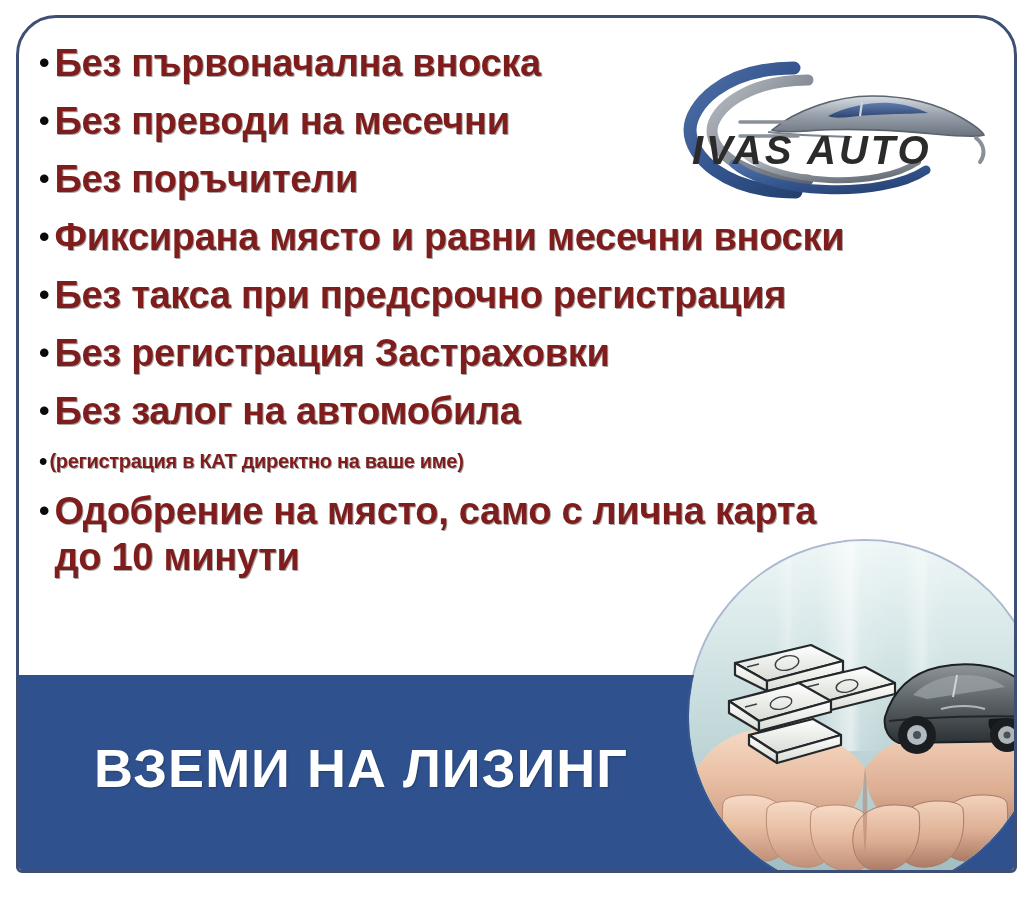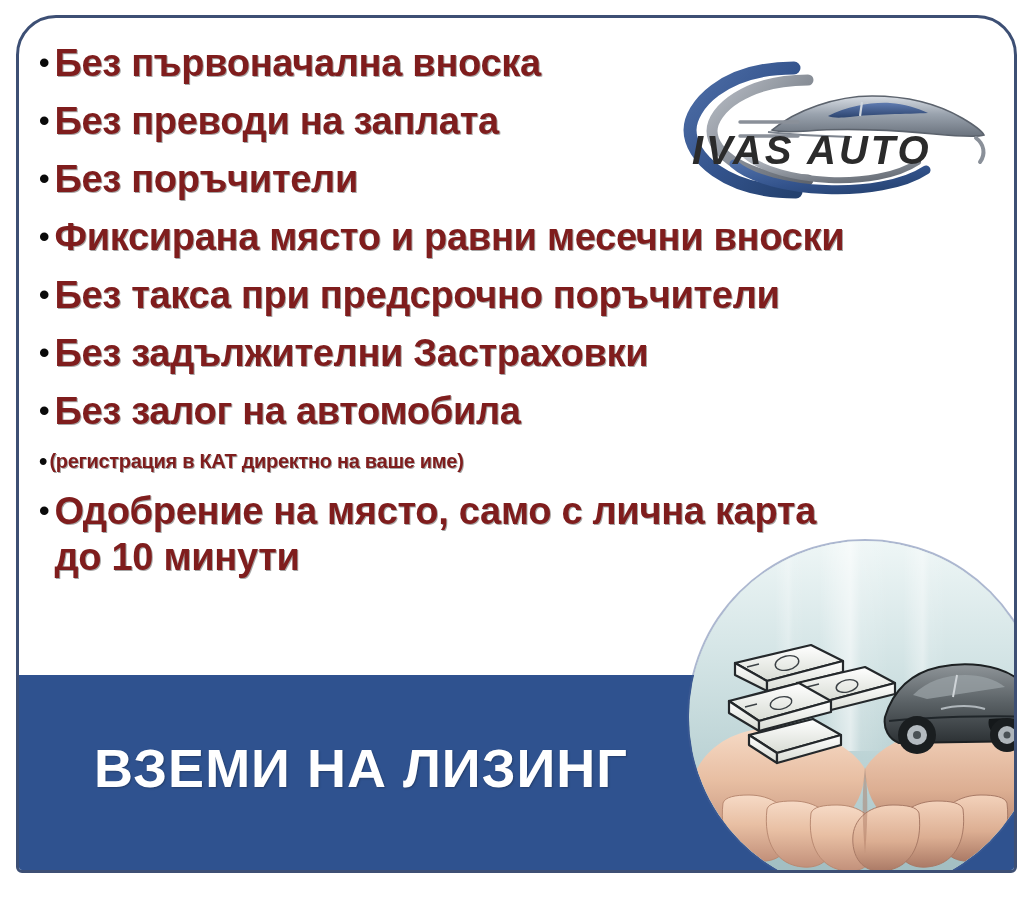--- a/index.html
+++ b/index.html
@@ -140,41 +140,41 @@
 
     <div id="bullet-list">
 
       <div class="bullet-row">
         <span class="bullet-dot nodrag">•</span>
         <span class="bullet-text">Без първоначална вноска</span>
       </div>
 
       <div class="bullet-row">
         <span class="bullet-dot nodrag">•</span>
-        <span class="bullet-text">Без преводи на заплата</span>
+        <span class="bullet-text">Без преводи на месечни</span>
       </div>
 
       <div class="bullet-row">
         <span class="bullet-dot nodrag">•</span>
         <span class="bullet-text">Без поръчители</span>
       </div>
 
       <div class="bullet-row">
         <span class="bullet-dot nodrag">•</span>
         <span class="bullet-text">Фиксирана място и равни месечни вноски</span>
       </div>
 
       <div class="bullet-row">
         <span class="bullet-dot nodrag">•</span>
-        <span class="bullet-text">Без такса при предсрочно поръчители</span>
-      </div>
-
-      <div class="bullet-row">
-        <span class="bullet-dot nodrag">•</span>
-        <span class="bullet-text">Без задължителни Застраховки</span>
+        <span class="bullet-text">Без такса при предсрочно регистрация</span>
+      </div>
+
+      <div class="bullet-row">
+        <span class="bullet-dot nodrag">•</span>
+        <span class="bullet-text">Без регистрация Застраховки</span>
       </div>
 
       <div class="bullet-row tight">
         <span class="bullet-dot nodrag">•</span>
         <span class="bullet-text">Без залог на автомобила</span>
       </div>
 
       <div class="bullet-row small tight">
         <span class="bullet-dot nodrag">•</span>
         <span class="bullet-text">(регистрация в КАТ директно на ваше име)</span>

